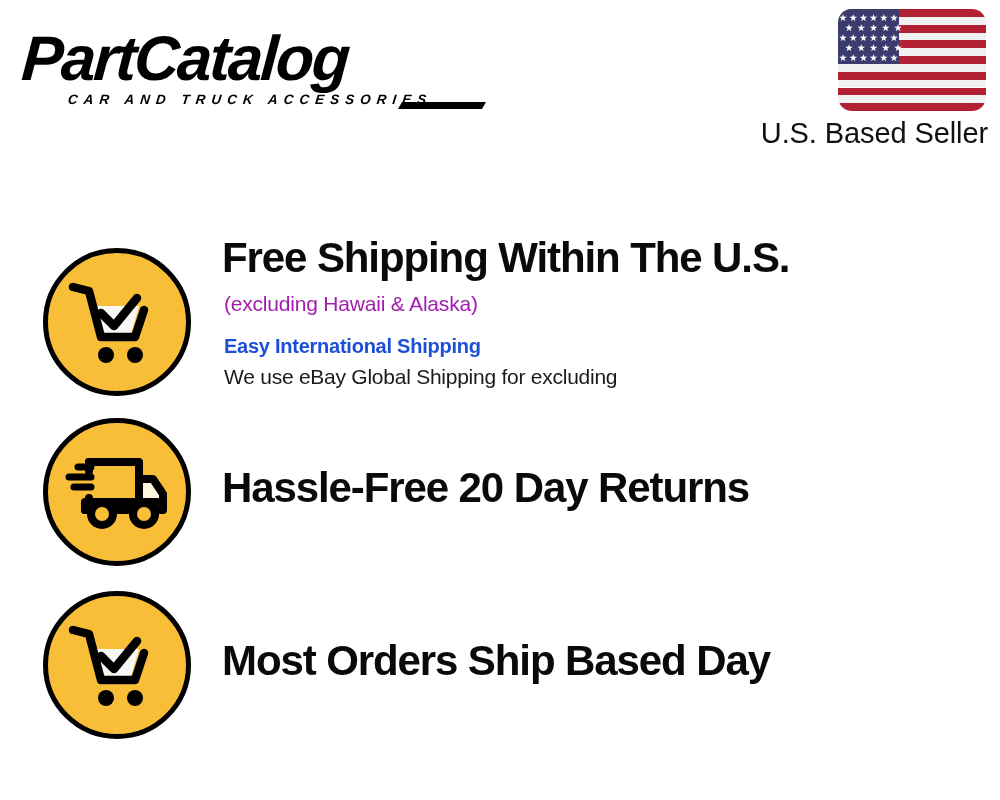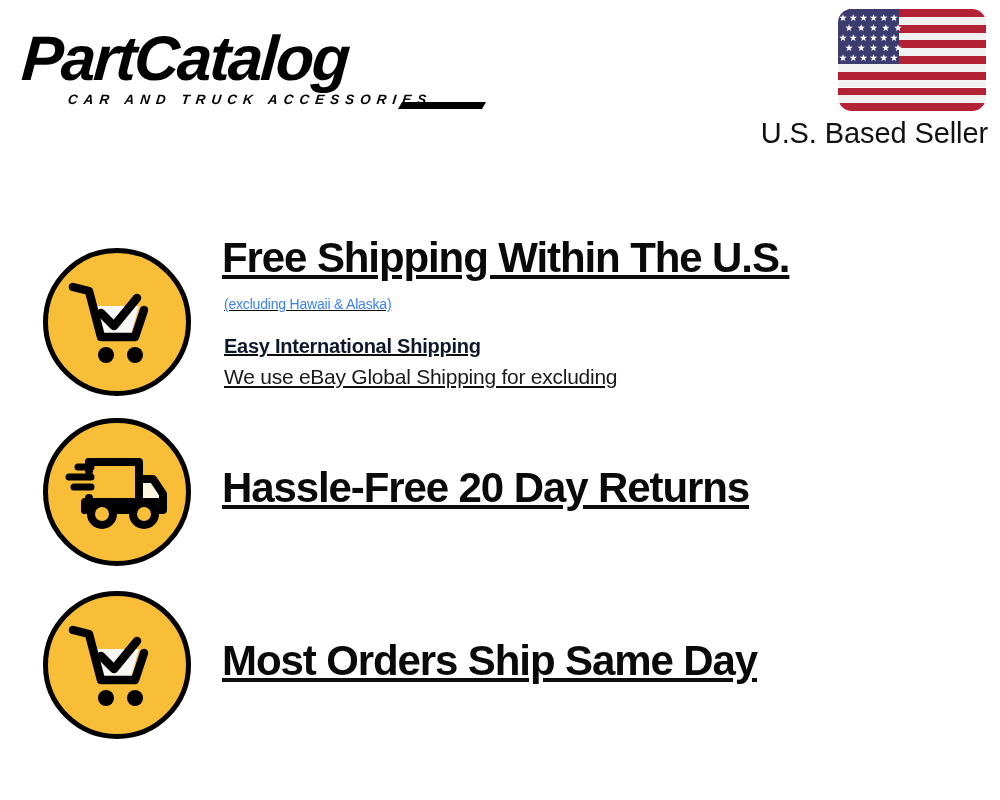--- a/index.html
+++ b/index.html
@@ -155,49 +155,48 @@
   #benefit-row-0 .benefit-icon { top: 23px; }
   #benefit-row-1 .benefit-icon { top: 23px; }
   #benefit-row-2 .benefit-icon { top: 23px; }
 
   .benefit-icon svg { display: block; }
 
   .benefit-text {
     position: absolute;
     left: 222px;
     width: 760px;
-    text-decoration: underline;
   }
   #benefit-row-0 .benefit-text { top: 8px; }
   #benefit-row-1 .benefit-text { top: 68px; }
   #benefit-row-2 .benefit-text { top: 68px; }
 
   .benefit-title {
     font-size: 42px;
     font-weight: 700;
     line-height: 50px;
     letter-spacing: -1.1px;
     color: #0a0a0a;
     white-space: nowrap;
     margin: 0;
   }
   .benefit-note {
-    font-size: 14px;
+    font-size: 21px;
     font-weight: 400;
     line-height: 30px;
     letter-spacing: -0.2px;
-    color: #3b82f6;
+    color: #a21caf;
     margin: 6px 0 0 2px;
   }
   .benefit-sub-title {
     font-size: 20px;
     font-weight: 700;
     line-height: 27px;
     letter-spacing: -0.25px;
-    color: #0f172a;
+    color: #1d4ed8;
     margin: 14px 0 0 2px;
   }
   .benefit-sub-note {
     font-size: 21px;
     font-weight: 400;
     line-height: 30px;
     letter-spacing: -0.25px;
     color: #1a1a1a;
     margin: 2px 0 0 2px;
   }
@@ -318,17 +317,17 @@
     <div class="benefit-icon">
       <svg width="100" height="92" viewBox="0 0 100 92" fill="none" aria-hidden="true">
         <path d="M30 30 L72 30 L64 58 L31 58 Z" fill="#F7F7F3"></path>
         <path d="M6 11 L22 15 L34 61 L68 61 L77 34" stroke="#000" stroke-width="8.5" stroke-linecap="round" stroke-linejoin="round" fill="none"></path>
         <path d="M34 37 L47 50 L70 22" stroke="#000" stroke-width="8.5" stroke-linecap="round" stroke-linejoin="round" fill="none"></path>
         <circle cx="39" cy="79" r="8" fill="#000"></circle>
         <circle cx="68" cy="79" r="8" fill="#000"></circle>
       </svg>
     </div>
     <div class="benefit-text">
-      <div class="benefit-title">Most Orders Ship Same Day</div>
+      <div class="benefit-title">Most Orders Ship Based Day</div>
     </div>
   </div>
 
 </div>
 
 </body></html>

